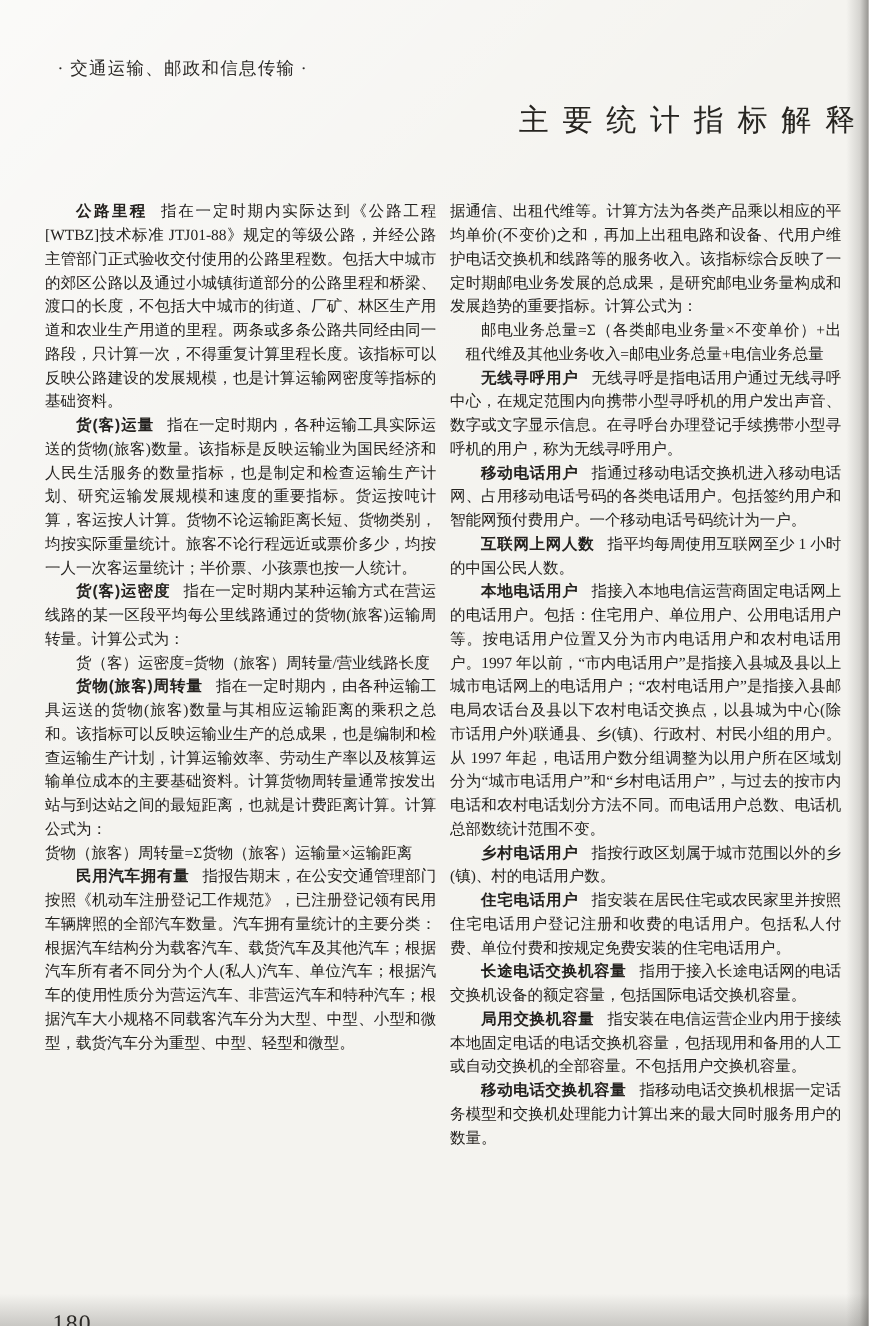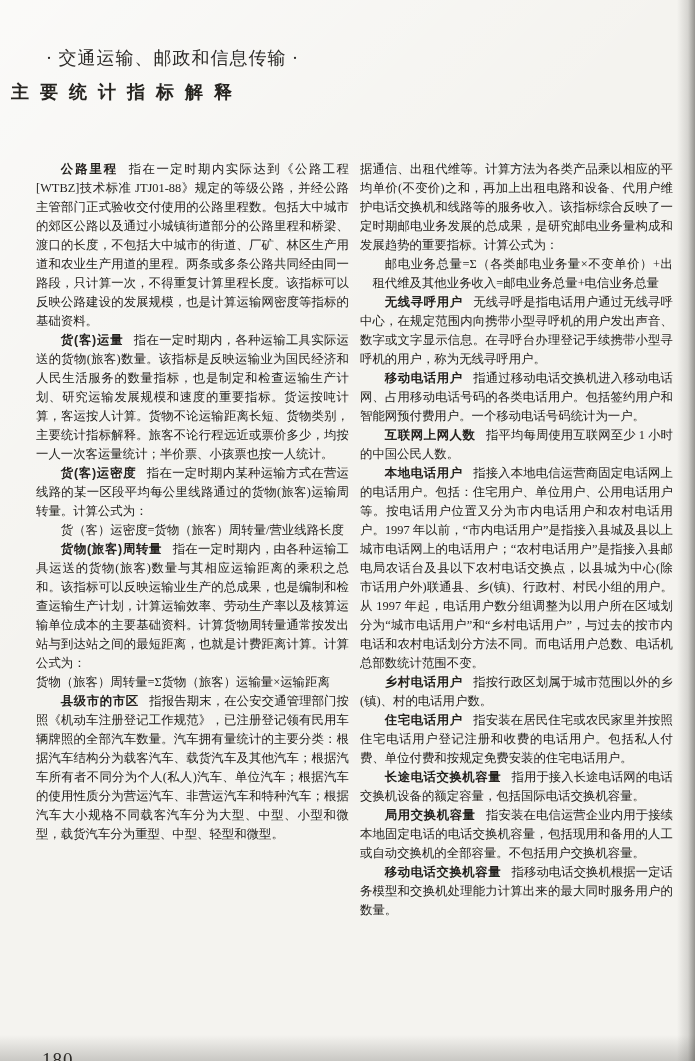--- a/index.html
+++ b/index.html
@@ -13,28 +13,28 @@
     position:absolute;inset:0;
     background:
       linear-gradient(to left, rgba(70,68,64,0.55) 0px, rgba(70,68,64,0.18) 7px, rgba(70,68,64,0) 18px),
       linear-gradient(to top, rgba(100,98,94,0.30) 0px, rgba(100,98,94,0) 26px),
       linear-gradient(135deg, rgba(255,255,255,0.6), rgba(255,255,255,0) 40%),
       #f4f3ef;
     color:#24221f;
   }
   .running-head{
     position:absolute;top:46px;left:46px;
-    font-size:18px;letter-spacing:1px;color:#2c2a27;
+    font-size:14px;letter-spacing:1px;color:#2c2a27;
     white-space:nowrap;
     text-align:right;
   }
   .title{
     position:absolute;top:80px;left:0;width:100%;
-    margin:0;text-align:left;
-    font-size:18px;font-weight:700;color:#262420;
+    margin:0;text-align:right;
+    font-size:24px;font-weight:400;color:#262420;
     letter-spacing:11px;text-indent:11px;
   }
   .content{
     position:absolute;top:160px;left:36px;
     display:flex;gap:11px;
   }
   .col{
     width:313px;
     font-size:12.4px;line-height:19px;
     text-align:justify;
@@ -63,26 +63,26 @@
 <div class="page">
 
   <div class="running-head">·  交通运输、邮政和信息传输  ·</div>
 
   <h1 class="title">主要统计指标解释</h1>
 
   <div class="content">
 
     <div class="col">
       <p class="para"><b class="term">公路里程</b><span>指在一定时期内实际达到《公路工程[WTBZ]技术标准 JTJ01-88》规定的等级公路，并经公路主管部门正式验收交付使用的公路里程数。包括大中城市的郊区公路以及通过小城镇街道部分的公路里程和桥梁、渡口的长度，不包括大中城市的街道、厂矿、林区生产用道和农业生产用道的里程。两条或多条公路共同经由同一路段，只计算一次，不得重复计算里程长度。该指标可以反映公路建设的发展规模，也是计算运输网密度等指标的基础资料。</span></p>
-      <p class="para"><b class="term">货(客)运量</b><span>指在一定时期内，各种运输工具实际运送的货物(旅客)数量。该指标是反映运输业为国民经济和人民生活服务的数量指标，也是制定和检查运输生产计划、研究运输发展规模和速度的重要指标。货运按吨计算，客运按人计算。货物不论运输距离长短、货物类别，主要统计指标解释。旅客不论行程远近或票价多少，均按一人一次客运量统计；半价票、小孩票也按一人统计。</span></p>
+      <p class="para"><b class="term">货(客)运量</b><span>指在一定时期内，各种运输工具实际运送的货物(旅客)数量。该指标是反映运输业为国民经济和人民生活服务的数量指标，也是制定和检查运输生产计划、研究运输发展规模和速度的重要指标。货运按吨计算，客运按人计算。货物不论运输距离长短、货物类别，均按实际重量统计。旅客不论行程远近或票价多少，均按一人一次客运量统计；半价票、小孩票也按一人统计。</span></p>
       <p class="para"><b class="term">货(客)运密度</b><span>指在一定时期内某种运输方式在营运线路的某一区段平均每公里线路通过的货物(旅客)运输周转量。计算公式为：</span></p>
       <p class="formula-indent">货（客）运密度=货物（旅客）周转量/营业线路长度</p>
       <p class="para"><b class="term">货物(旅客)周转量</b><span>指在一定时期内，由各种运输工具运送的货物(旅客)数量与其相应运输距离的乘积之总和。该指标可以反映运输业生产的总成果，也是编制和检查运输生产计划，计算运输效率、劳动生产率以及核算运输单位成本的主要基础资料。计算货物周转量通常按发出站与到达站之间的最短距离，也就是计费距离计算。计算公式为：</span></p>
       <p class="formula-flush">货物（旅客）周转量=Σ货物（旅客）运输量×运输距离</p>
-      <p class="para"><b class="term">县级市的市区</b><span>指报告期末，在公安交通管理部门按照《机动车注册登记工作规范》，已注册登记领有民用车辆牌照的全部汽车数量。汽车拥有量统计的主要分类：根据汽车结构分为载客汽车、载货汽车及其他汽车；根据汽车所有者不同分为个人(私人)汽车、单位汽车；根据汽车的使用性质分为营运汽车、非营运汽车和特种汽车；根据汽车大小规格不同载客汽车分为大型、中型、小型和微型，载货汽车分为重型、中型、轻型和微型。</span></p>
+      <p class="para"><b class="term">民用汽车拥有量</b><span>指报告期末，在公安交通管理部门按照《机动车注册登记工作规范》，已注册登记领有民用车辆牌照的全部汽车数量。汽车拥有量统计的主要分类：根据汽车结构分为载客汽车、载货汽车及其他汽车；根据汽车所有者不同分为个人(私人)汽车、单位汽车；根据汽车的使用性质分为营运汽车、非营运汽车和特种汽车；根据汽车大小规格不同载客汽车分为大型、中型、小型和微型，载货汽车分为重型、中型、轻型和微型。</span></p>
     </div>
 
     <div class="col">
       <p class="cont-flush">据通信、出租代维等。计算方法为各类产品乘以相应的平均单价(不变价)之和，再加上出租电路和设备、代用户维护电话交换机和线路等的服务收入。该指标综合反映了一定时期邮电业务发展的总成果，是研究邮电业务量构成和发展趋势的重要指标。计算公式为：</p>
       <p class="formula-wrap">邮电业务总量=Σ（各类邮电业务量×不变单价）+出租代维及其他业务收入=邮电业务总量+电信业务总量</p>
       <p class="para"><b class="term">无线寻呼用户</b><span>无线寻呼是指电话用户通过无线寻呼中心，在规定范围内向携带小型寻呼机的用户发出声音、数字或文字显示信息。在寻呼台办理登记手续携带小型寻呼机的用户，称为无线寻呼用户。</span></p>
       <p class="para"><b class="term">移动电话用户</b><span>指通过移动电话交换机进入移动电话网、占用移动电话号码的各类电话用户。包括签约用户和智能网预付费用户。一个移动电话号码统计为一户。</span></p>
       <p class="para"><b class="term">互联网上网人数</b><span>指平均每周使用互联网至少 1 小时的中国公民人数。</span></p>
       <p class="para"><b class="term">本地电话用户</b><span>指接入本地电信运营商固定电话网上的电话用户。包括：住宅用户、单位用户、公用电话用户等。按电话用户位置又分为市内电话用户和农村电话用户。1997 年以前，“市内电话用户”是指接入县城及县以上城市电话网上的电话用户；“农村电话用户”是指接入县邮电局农话台及县以下农村电话交换点，以县城为中心(除市话用户外)联通县、乡(镇)、行政村、村民小组的用户。从 1997 年起，电话用户数分组调整为以用户所在区域划分为“城市电话用户”和“乡村电话用户”，与过去的按市内电话和农村电话划分方法不同。而电话用户总数、电话机总部数统计范围不变。</span></p>
       <p class="para"><b class="term">乡村电话用户</b><span>指按行政区划属于城市范围以外的乡(镇)、村的电话用户数。</span></p>

